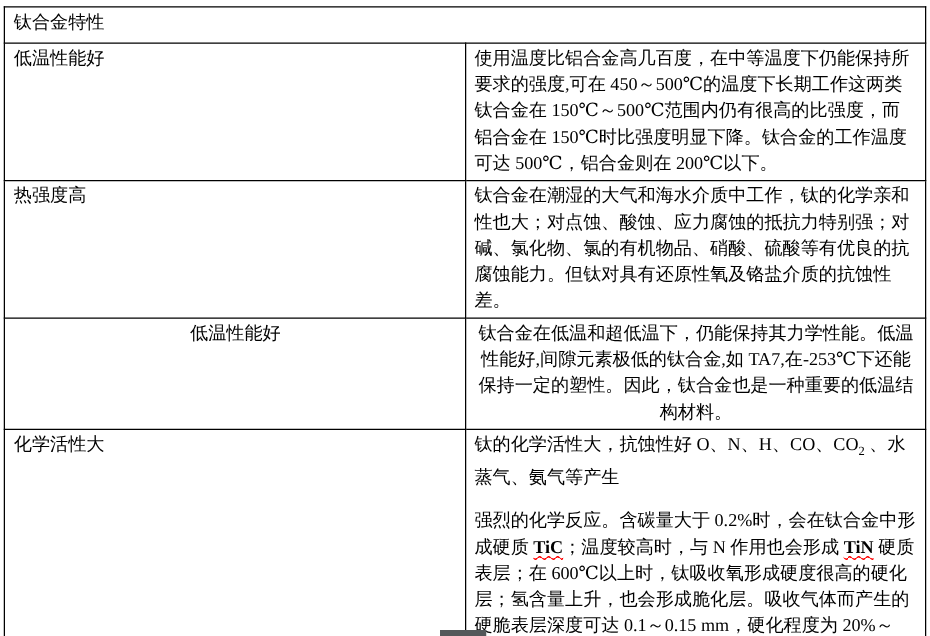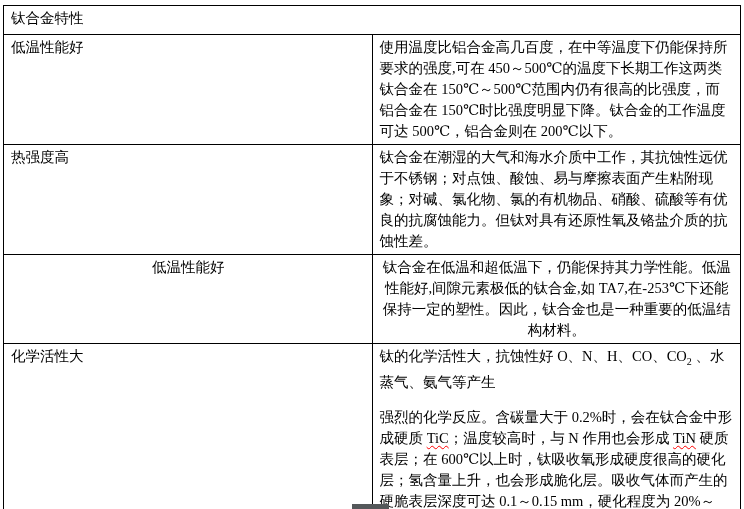--- a/index.html
+++ b/index.html
@@ -36,20 +36,21 @@
   tr.r0 td { height: 82px; }
   tr.r1 td { height: 67px; }
   tr.r2 td { height: 53px; text-align: center; }
   tr.r3 td { height: 144px; }
   td p { margin: 0; }
   td p.para-gap { margin-top: 14px; }
   .misspell {
     text-decoration: underline wavy #ff0000;
     text-decoration-thickness: 1px;
     text-underline-offset: 2px;
+    font-weight: bold;
   }
   sub { font-size: 10px; }
   .scroll-thumb {
     position: absolute;
     left: 352px;
     top: 504px;
     width: 37px;
     height: 5px;
     background: #54585a;
   }
@@ -61,21 +62,21 @@
   <tbody>
       <tr class="header-row">
     <td colspan="2">钛合金特性</td>
   </tr>
   <tr class="r0">
     <td class="prop-col">低温性能好</td>
     <td>使用温度比铝合金高几百度，在中等温度下仍能保持所要求的强度,可在 450～500℃的温度下长期工作这两类钛合金在 150℃～500℃范围内仍有很高的比强度，而铝合金在 150℃时比强度明显下降。钛合金的工作温度可达 500℃，铝合金则在 200℃以下。</td>
   </tr>
   <tr class="r1">
     <td class="prop-col">热强度高</td>
-    <td>钛合金在潮湿的大气和海水介质中工作，其抗蚀性远优于不锈钢；对点蚀、酸蚀、易与摩擦表面产生粘附现象；对碱、氯化物、氯的有机物品、硝酸、硫酸等有优良的抗腐蚀能力。但钛对具有还原性氧及铬盐介质的抗蚀性差。</td>
+    <td>钛合金在潮湿的大气和海水介质中工作，钛的化学亲和性也大；对点蚀、酸蚀、应力腐蚀的抵抗力特别强；对碱、氯化物、氯的有机物品、硝酸、硫酸等有优良的抗腐蚀能力。但钛对具有还原性氧及铬盐介质的抗蚀性差。</td>
   </tr>
   <tr class="r2">
     <td class="prop-col">低温性能好</td>
     <td>钛合金在低温和超低温下，仍能保持其力学性能。低温性能好,间隙元素极低的钛合金,如 TA7,在-253℃下还能保持一定的塑性。因此，钛合金也是一种重要的低温结构材料。</td>
   </tr>
   <tr class="r3">
     <td class="prop-col">化学活性大</td>
     <td>
       <p><span>钛的化学活性大，抗蚀性好 O、N、H、CO、CO</span><sub>2</sub><span> 、水蒸气、氨气等产生</span></p>
       <p class="para-gap"><span>强烈的化学反应。含碳量大于 0.2%时，会在钛合金中形成硬质 </span><span class="misspell">TiC</span><span>；温度较高时，与 N 作用也会形成 </span><span class="misspell">TiN</span><span> 硬质表层；在 600℃以上时，钛吸收氧形成硬度很高的硬化层；氢含量上升，也会形成脆化层。吸收气体而产生的硬脆表层深度可达 0.1～0.15 mm，硬化程度为 20%～30%。钛的化学亲和性也大，易与摩擦表面产生粘附现象。</span></p>

